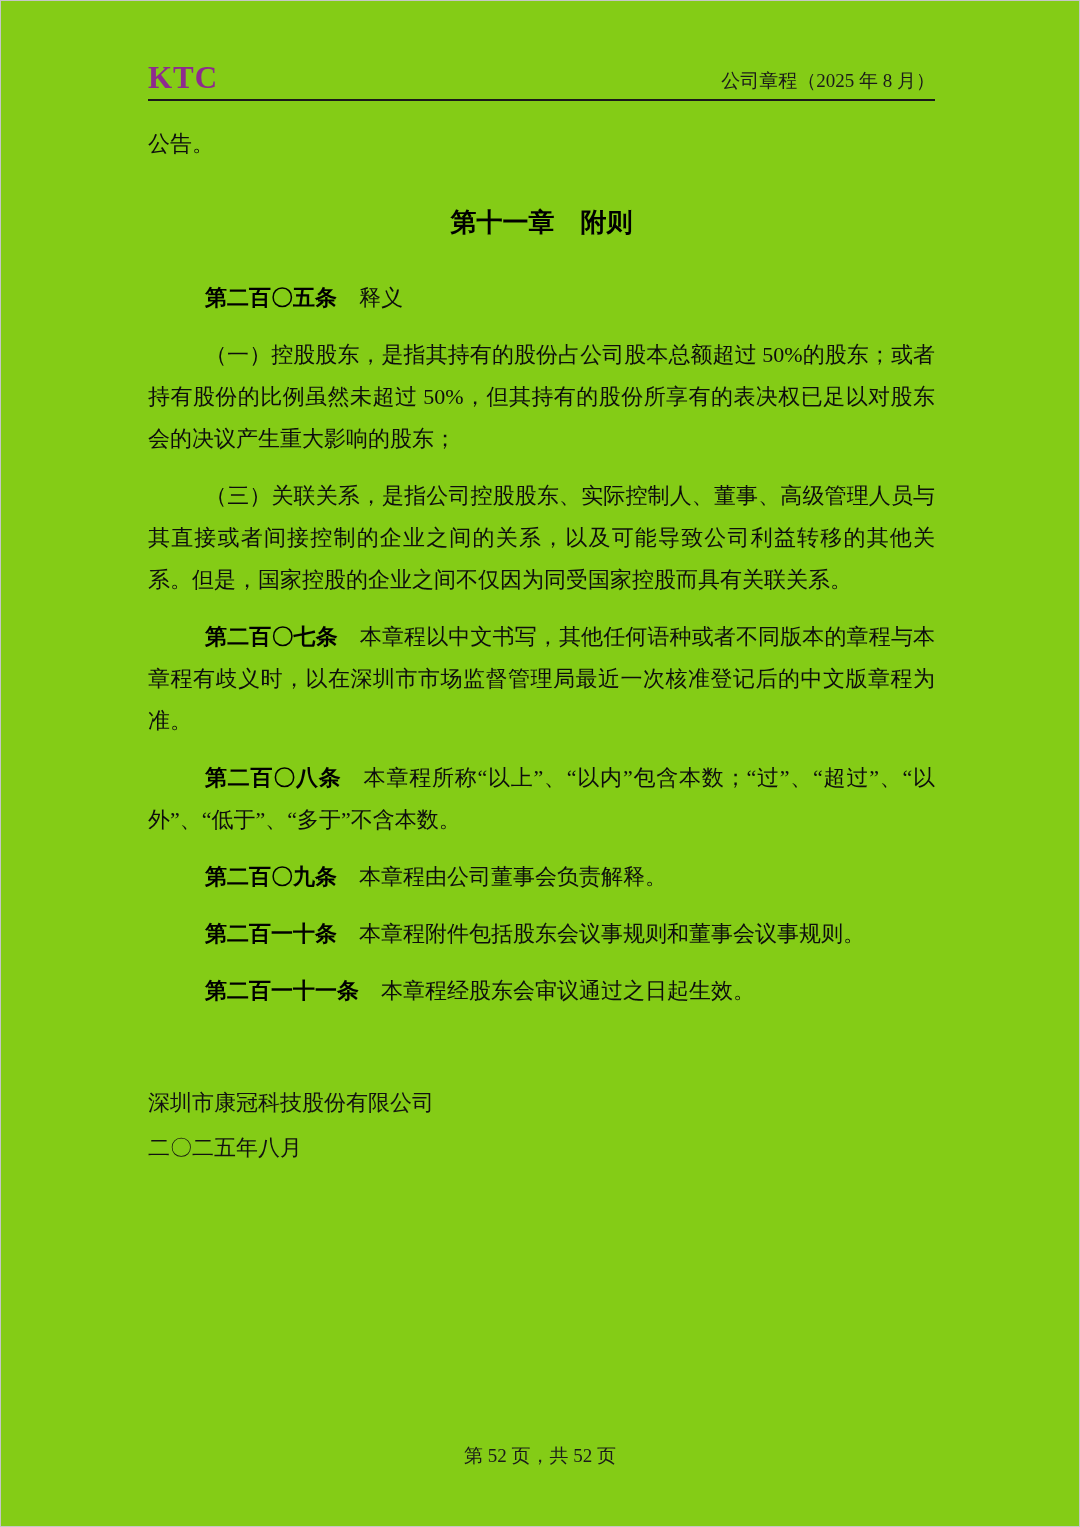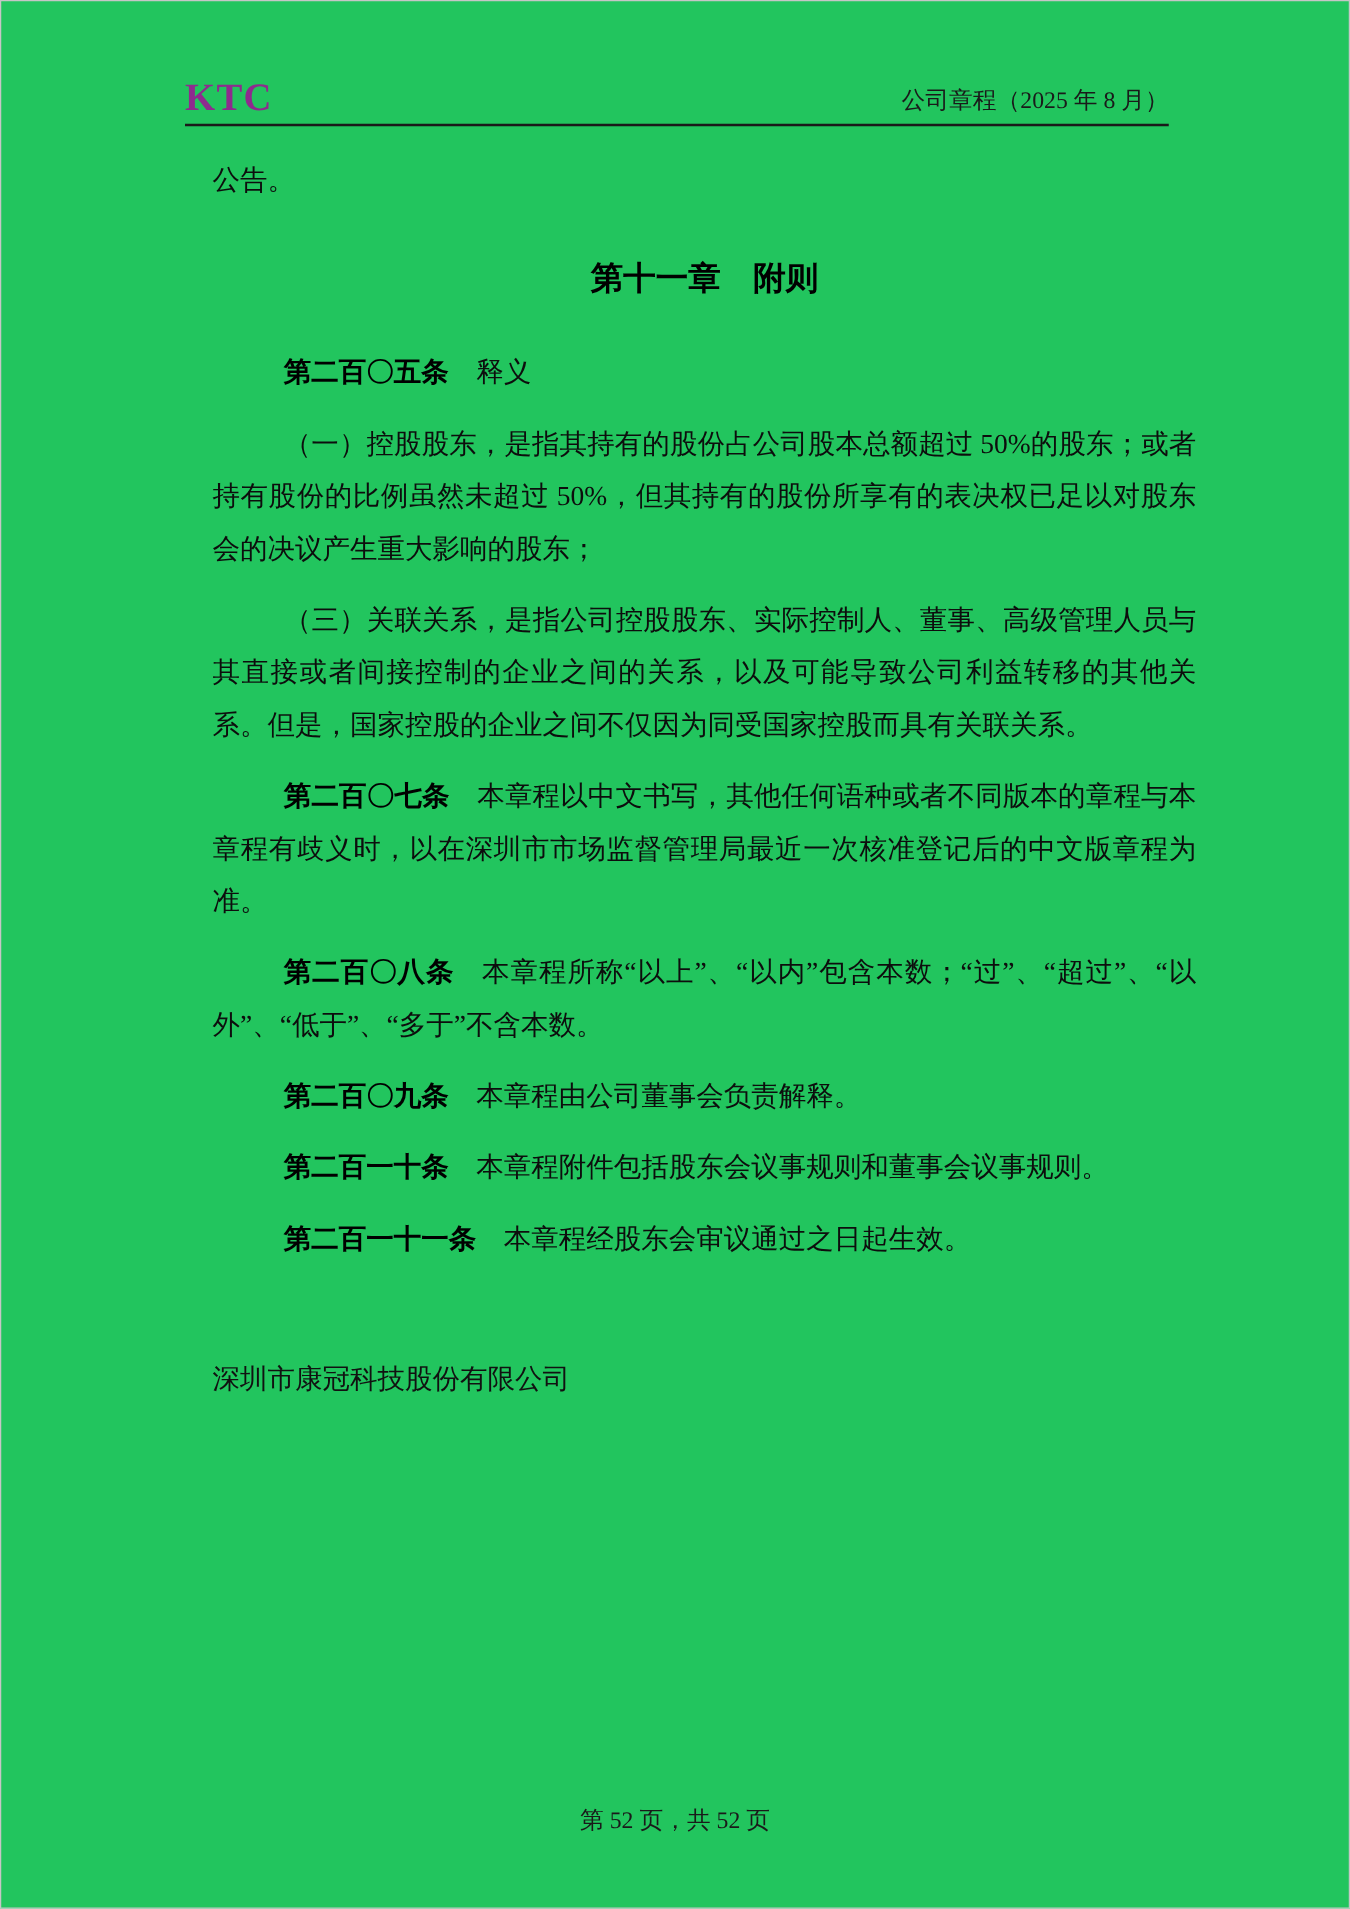--- a/index.html
+++ b/index.html
@@ -3,21 +3,21 @@
 <meta charset="utf-8">
 <style>
   * { margin: 0; padding: 0; box-sizing: border-box; }
   html, body { background: #ffffff; }
   body { font-family: "Liberation Serif", "DejaVu Serif", serif; color: #111111; }
 
   .page {
     position: relative;
     width: 1080px;
     height: 1527px;
-    background: #22c55e;
+    background: #84cc16;
     box-shadow: inset 0 0 0 1px #c6c6c6;
     padding: 0 145px 0 148px;
     overflow: hidden;
   }
 
   
   .header {
     margin-top: 62px;
     display: flex;
     justify-content: space-between;
@@ -33,21 +33,21 @@
     color: #8E2B8E;
     letter-spacing: 1px;
   }
   .header-right {
     font-size: 19px;
     line-height: 26px;
     color: #1a1a1a;
   }
 
   
-  .content { width: 100%; margin-left: 22px; }
+  .content { width: 100%; }
 
   .body-p {
     font-size: 22px;
     line-height: 42px;
     margin: 15px 0;
     text-align: justify;
     text-indent: 57px;
     color: #0d0d0d;
   }
   .no-indent { text-indent: 0; margin-top: 22px; }
@@ -127,19 +127,20 @@
     <p class="body-p">
       <span class="art-num">第二百一十条</span><span>本章程附件包括股东会议事规则和董事会议事规则。</span>
     </p>
 
     <p class="body-p">
       <span class="art-num">第二百一十一条</span><span>本章程经股东会审议通过之日起生效。</span>
     </p>
 
     <div class="signature">
       <p class="sig-company">深圳市康冠科技股份有限公司</p>
+      <p class="sig-date">二〇二五年八月</p>
     </div>
 
   </div>
 
   <div class="footer">第 52 页，共 52 页</div>
 
 </div>
 
 </body></html>

